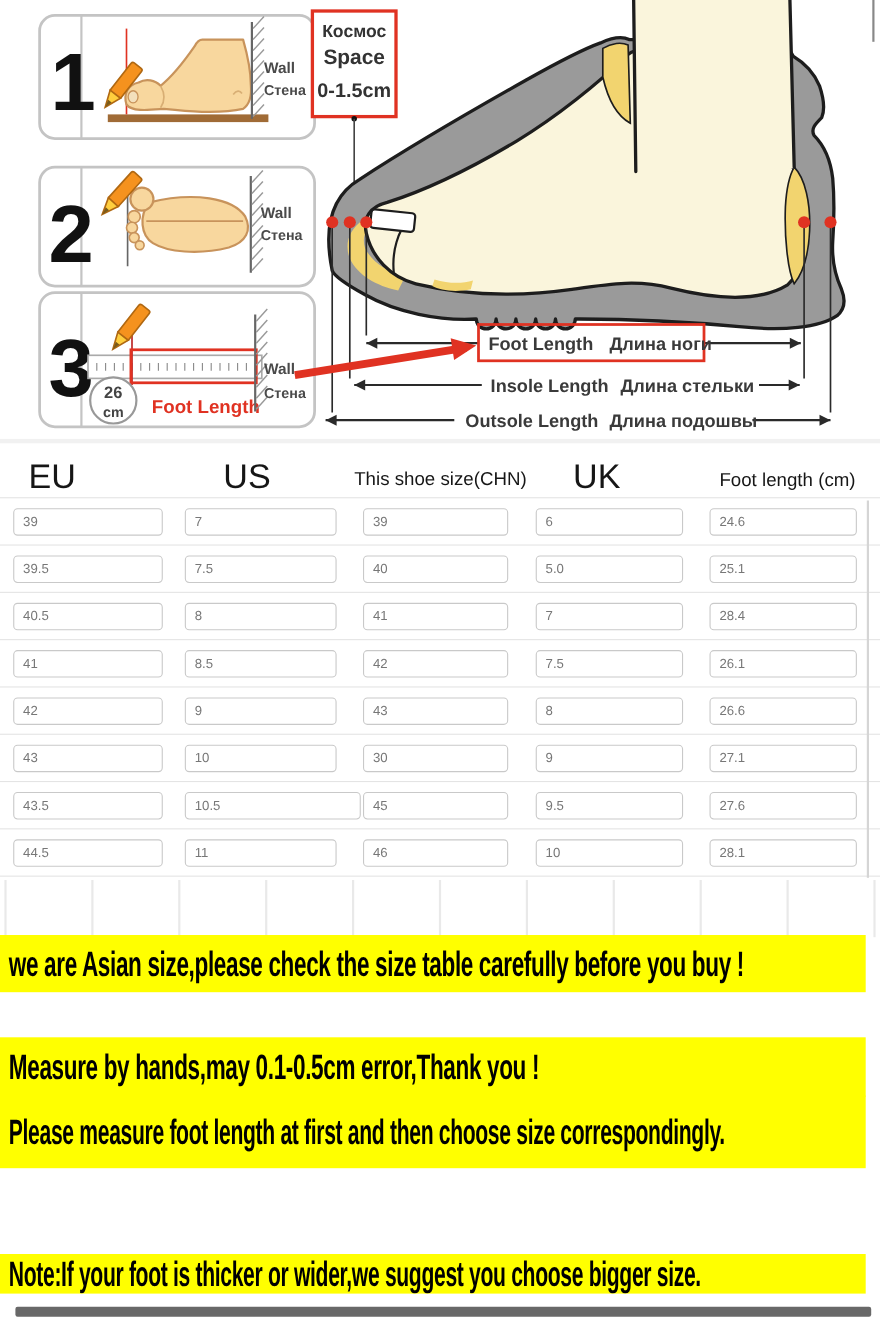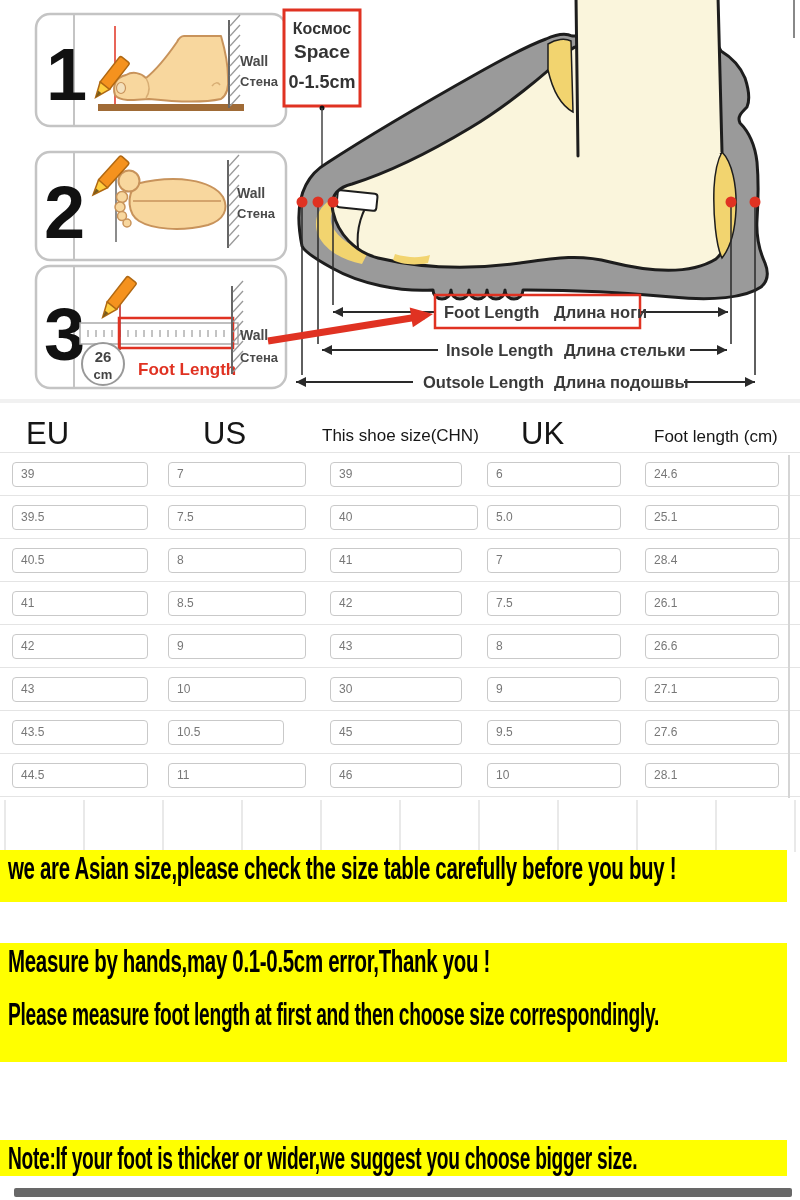--- a/index.html
+++ b/index.html
@@ -12,21 +12,21 @@
   .hdr-small{position:absolute;font-size:17px;color:#161616;white-space:nowrap;}
   .sep{position:absolute;left:0;width:800px;height:1px;background:#e4e4e4;}
   .cell{position:absolute;height:25px;box-sizing:border-box;border:1px solid #c9c9c9;
         border-radius:4px;background:#fff;font-size:12px;color:#777;
         padding-left:8px;line-height:23px;overflow:hidden;}
   .tbl-edge{position:absolute;left:788px;top:455px;width:2px;height:343px;background:#d5d5d5;}
   .soft-strip{position:absolute;left:0;top:399px;width:800px;height:4px;background:#f1f1f1;}
 
   
   .colline{position:absolute;top:800px;height:52px;width:2px;background:#e9e9e9;}
-  .band{position:absolute;left:0;width:787px;background:#ffff00;display:flex;
+  .band{position:absolute;left:0;width:787px;background:#ffff00;display:flex;align-items:center;
         padding-left:8px;box-sizing:border-box;overflow:hidden;}
   .band span{display:inline-block;font-weight:bold;font-size:32px;color:#000;white-space:nowrap;
         letter-spacing:-0.5px;transform:scaleX(0.64);transform-origin:0 50%;}
   .band span.tight{transform:scaleX(0.60);}
   .shadowbar{position:absolute;left:14px;top:1188px;width:778px;height:9px;background:#686868;border-radius:2px;}
 </style>
 </head>
 <body>
 
 <div class="canvas">
@@ -251,21 +251,21 @@
     <div class="sep" style="top:796px"></div>
 
     <div class="cell" style="left:12px;top:462px;width:136px">39</div>
     <div class="cell" style="left:168px;top:462px;width:138px">7</div>
     <div class="cell" style="left:330px;top:462px;width:132px">39</div>
     <div class="cell" style="left:487px;top:462px;width:134px">6</div>
     <div class="cell" style="left:645px;top:462px;width:134px">24.6</div>
 
     <div class="cell" style="left:12px;top:505px;width:136px">39.5</div>
     <div class="cell" style="left:168px;top:505px;width:138px">7.5</div>
-    <div class="cell" style="left:330px;top:505px;width:148px">40</div>
+    <div class="cell" style="left:330px;top:505px;width:132px">40</div>
     <div class="cell" style="left:487px;top:505px;width:134px">5.0</div>
     <div class="cell" style="left:645px;top:505px;width:134px">25.1</div>
 
     <div class="cell" style="left:12px;top:548px;width:136px">40.5</div>
     <div class="cell" style="left:168px;top:548px;width:138px">8</div>
     <div class="cell" style="left:330px;top:548px;width:132px">41</div>
     <div class="cell" style="left:487px;top:548px;width:134px">7</div>
     <div class="cell" style="left:645px;top:548px;width:134px">28.4</div>
 
     <div class="cell" style="left:12px;top:591px;width:136px">41</div>
@@ -280,21 +280,21 @@
     <div class="cell" style="left:487px;top:634px;width:134px">8</div>
     <div class="cell" style="left:645px;top:634px;width:134px">26.6</div>
 
     <div class="cell" style="left:12px;top:677px;width:136px">43</div>
     <div class="cell" style="left:168px;top:677px;width:138px">10</div>
     <div class="cell" style="left:330px;top:677px;width:132px">30</div>
     <div class="cell" style="left:487px;top:677px;width:134px">9</div>
     <div class="cell" style="left:645px;top:677px;width:134px">27.1</div>
 
     <div class="cell" style="left:12px;top:720px;width:136px">43.5</div>
-    <div class="cell" style="left:168px;top:720px;width:116px">10.5</div>
+    <div class="cell" style="left:168px;top:720px;width:160px">10.5</div>
     <div class="cell" style="left:330px;top:720px;width:132px">45</div>
     <div class="cell" style="left:487px;top:720px;width:134px">9.5</div>
     <div class="cell" style="left:645px;top:720px;width:134px">27.6</div>
 
     <div class="cell" style="left:12px;top:763px;width:136px">44.5</div>
     <div class="cell" style="left:168px;top:763px;width:138px">11</div>
     <div class="cell" style="left:330px;top:763px;width:132px">46</div>
     <div class="cell" style="left:487px;top:763px;width:134px">10</div>
     <div class="cell" style="left:645px;top:763px;width:134px">28.1</div>
 

